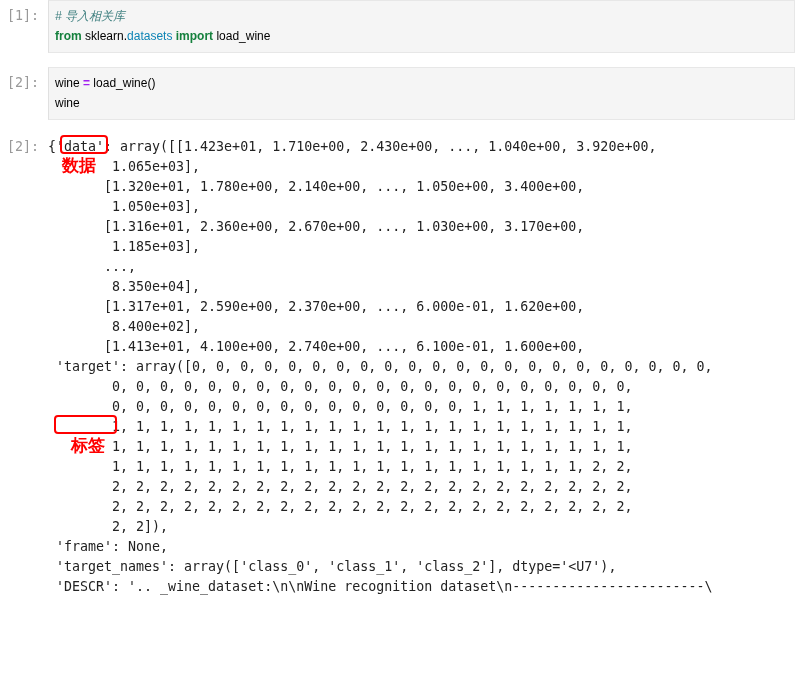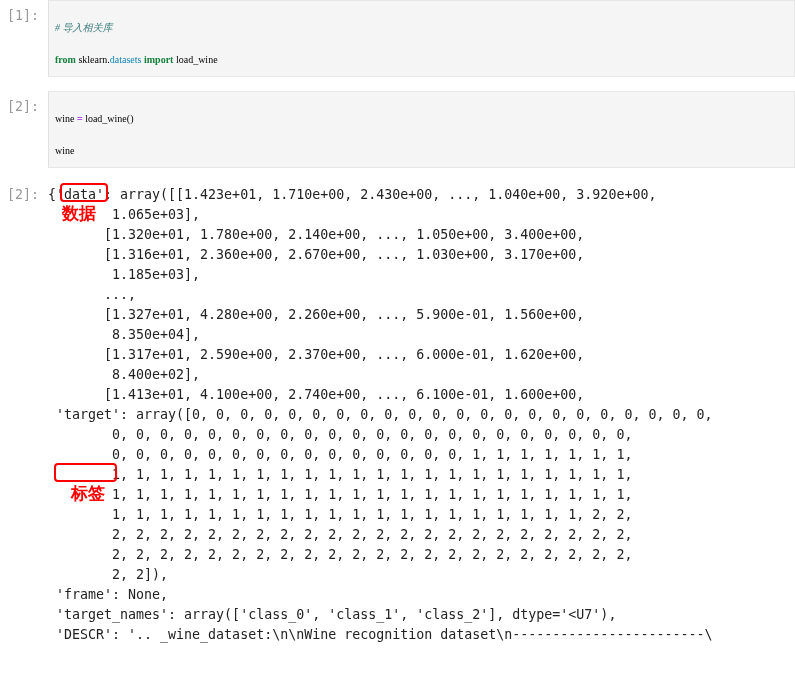--- a/index.html
+++ b/index.html
@@ -38,25 +38,24 @@
   .input-area {
     flex: 1 1 auto;
     background: #f5f5f5;
     border: 1px solid #e7e7e7;
     border-left: 1px solid #e0e0e0;
     padding: 5px 4px 6px 6px;
     min-height: 30px;
   }
   .codeline {
     white-space: pre;
-    font-family: Liberation Serif, serif;
-    font-size: 10px;
+    font-family: Liberation Sans, sans-serif;
+    font-size: 12px;
     line-height: 20px;
     color: #000000;
-    margin-top: 12px;
   }
   .tok-comment { color: #408080; font-style: italic; }
   .tok-kw      { color: #15803d; font-weight: bold; }
   .tok-mod     { color: #0e84b5; }
   .tok-op      { color: #a020f0; font-weight: bold; }
   .tok-plain   { color: #000000; }
 
   .cell-gap { height: 14px; }
 
   
@@ -132,24 +131,24 @@
 
   <div class="cell-gap"></div>
 
   <div class="out-cell">
     <div class="out-prompt">[2]:</div>
     <div class="out-body" id="output-body">
 
     <div class="outline">{'data': array([[1.423e+01, 1.710e+00, 2.430e+00, ..., 1.040e+00, 3.920e+00,</div>
         <div class="outline">        1.065e+03],</div>
         <div class="outline">       [1.320e+01, 1.780e+00, 2.140e+00, ..., 1.050e+00, 3.400e+00,</div>
+        <div class="outline">        1.050e+03],</div>
         <div class="outline">       [1.316e+01, 2.360e+00, 2.670e+00, ..., 1.030e+00, 3.170e+00,</div>
         <div class="outline">        1.185e+03],</div>
         <div class="outline">       ...,</div>
-        <div class="outline">       [1.327e+01, 4.280e+00, 2.260e+00, ..., 5.900e-01, 1.560e+00,</div>
         <div class="outline">        8.350e+04],</div>
         <div class="outline">       [1.317e+01, 2.590e+00, 2.370e+00, ..., 6.000e-01, 1.620e+00,</div>
         <div class="outline">        8.400e+02],</div>
         <div class="outline">       [1.413e+01, 4.100e+00, 2.740e+00, ..., 6.100e-01, 1.600e+00,</div>
         <div class="outline"> 'target': array([0, 0, 0, 0, 0, 0, 0, 0, 0, 0, 0, 0, 0, 0, 0, 0, 0, 0, 0, 0, 0, 0,</div>
         <div class="outline">        0, 0, 0, 0, 0, 0, 0, 0, 0, 0, 0, 0, 0, 0, 0, 0, 0, 0, 0, 0, 0, 0,</div>
         <div class="outline">        0, 0, 0, 0, 0, 0, 0, 0, 0, 0, 0, 0, 0, 0, 0, 1, 1, 1, 1, 1, 1, 1,</div>
         <div class="outline">        1, 1, 1, 1, 1, 1, 1, 1, 1, 1, 1, 1, 1, 1, 1, 1, 1, 1, 1, 1, 1, 1,</div>
         <div class="outline">        1, 1, 1, 1, 1, 1, 1, 1, 1, 1, 1, 1, 1, 1, 1, 1, 1, 1, 1, 1, 1, 1,</div>
         <div class="outline">        1, 1, 1, 1, 1, 1, 1, 1, 1, 1, 1, 1, 1, 1, 1, 1, 1, 1, 1, 1, 2, 2,</div>

